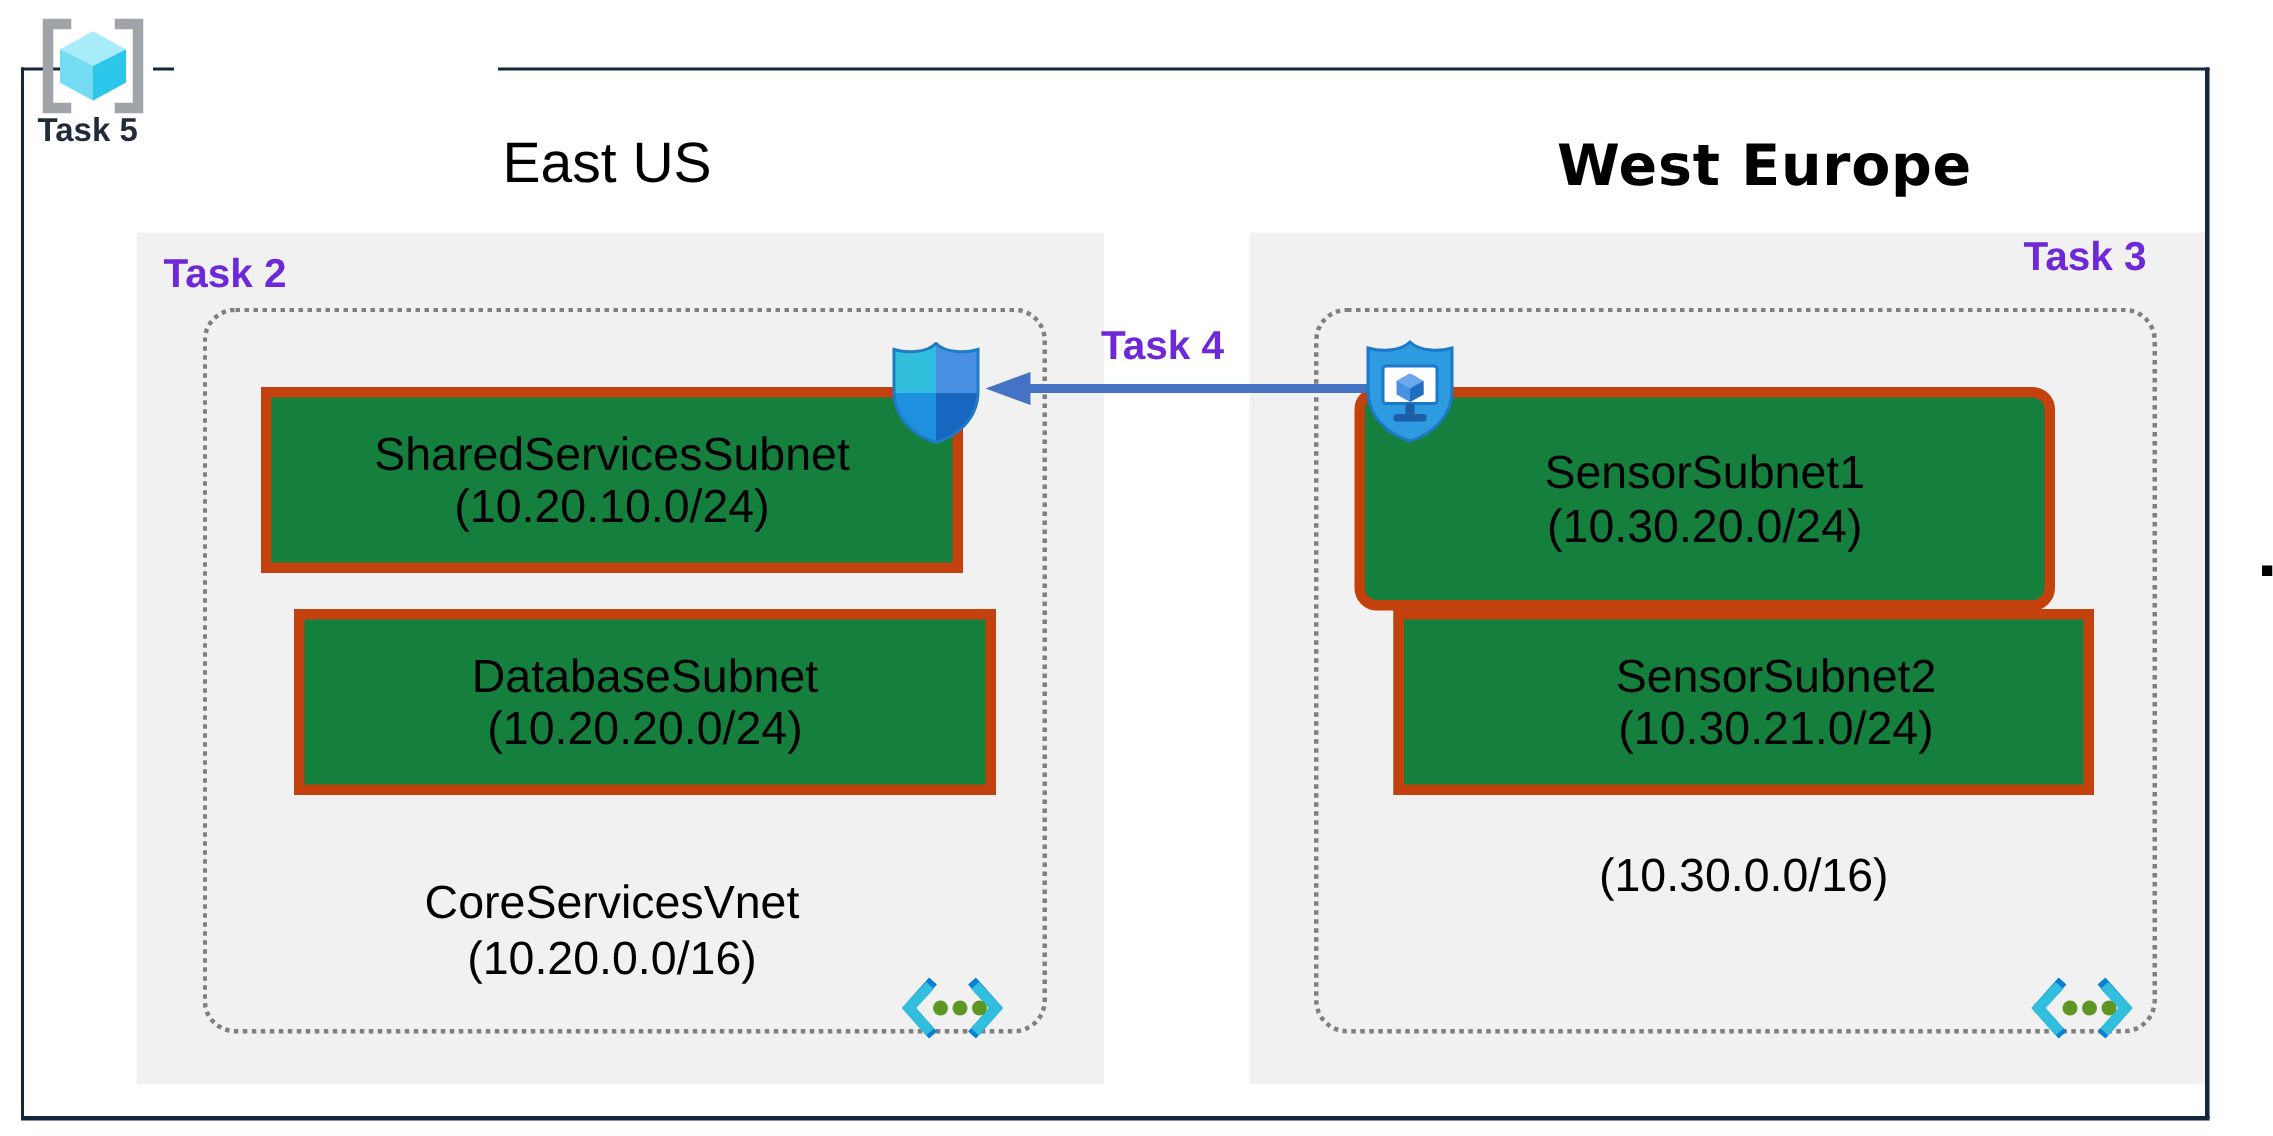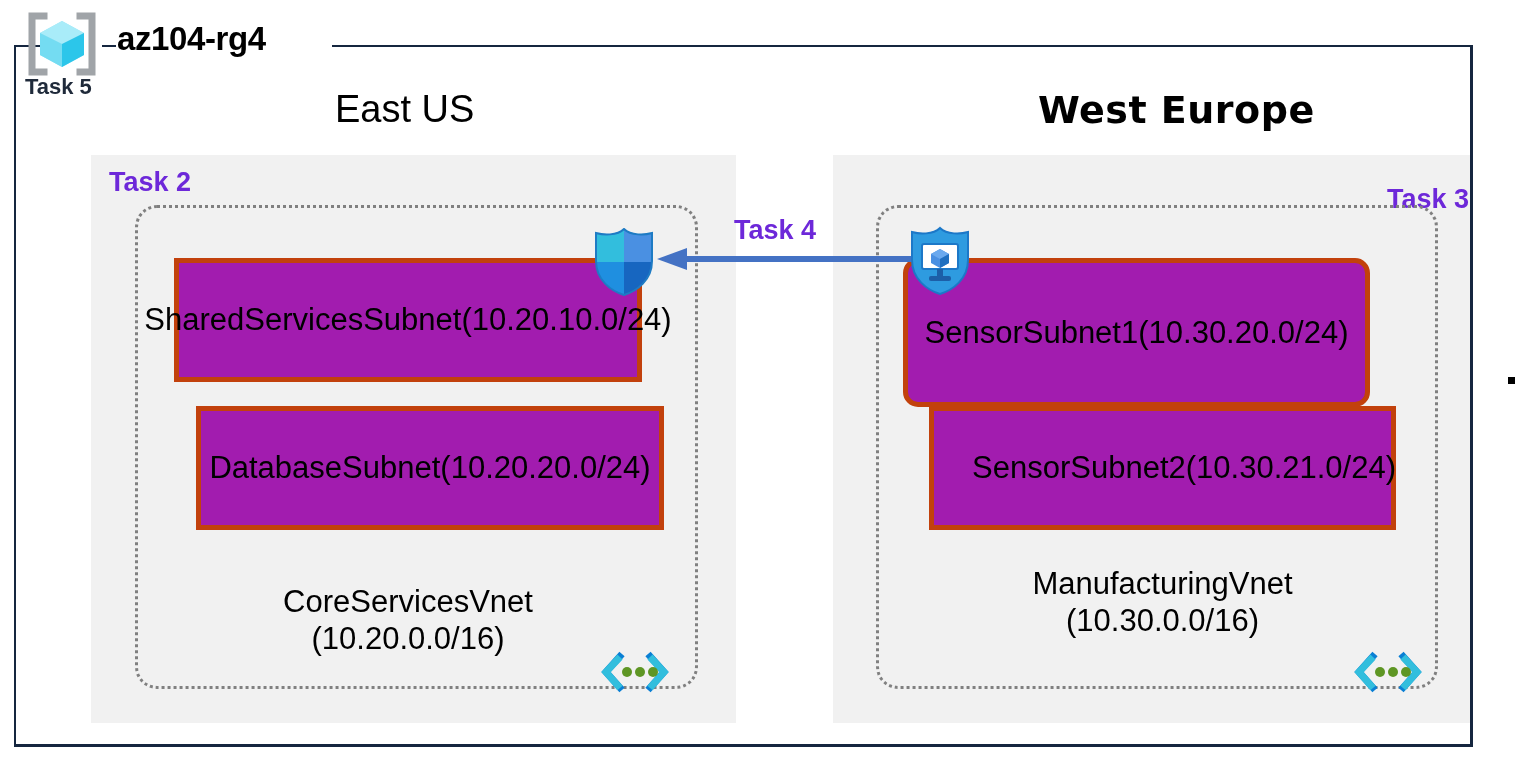--- a/index.html
+++ b/index.html
@@ -111,40 +111,40 @@
   .region-panel.right { left: 833px; top: 155px; width: 637px; height: 568px; }
 
   .task-label {
     position: absolute;
     font-size: 27px;
     font-weight: bold;
     color: #6d28d9;
     white-space: nowrap;
   }
   .task-label.t2 { left: 109px;  top: 167px; }
-  .task-label.t3 { left: 1349px; top: 184px; margin-left: 38px; }
+  .task-label.t3 { left: 1349px; top: 156px; }
   .task-label.t4 { left: 734px;  top: 215px; }
 
   
   .vnet-box {
     position: absolute;
     border: 3px dotted #808080;
     border-radius: 22px;
     background: transparent;
   }
   .vnet-box.left  { left: 135px; top: 205px; width: 557px; height: 478px; }
   .vnet-box.right { left: 876px; top: 205px; width: 556px; height: 478px; }
 
   
   .subnet-box {
     position: absolute;
-    background: #a21caf;
-    border: 5px solid #c2410c;
+    background: #15803d;
+    border: 7px solid #c2410c;
     display: flex;
-    flex-direction: row;
+    flex-direction: column;
     align-items: center;
     justify-content: center;
     box-sizing: border-box;
   }
   .subnet-name, .subnet-cidr {
     font-size: 31px;
     color: #000000;
     line-height: 1.14;
     white-space: nowrap;
   }
@@ -221,21 +221,20 @@
       <path d="M18 4 L6 4 L6 60 L18 60" fill="none" stroke="#a0a4a8" stroke-width="7" stroke-linecap="square"></path>
       <path d="M54 4 L66 4 L66 60 L54 60" fill="none" stroke="#a0a4a8" stroke-width="7" stroke-linecap="square"></path>
 
       <polygon points="36,9 58,21 58,43 36,55 14,43 14,21" fill="#9fe6f7"></polygon>
       <polygon points="36,9 58,21 36,32 14,21" fill="#a9ecf9"></polygon>
       <polygon points="36,32 58,21 58,43 36,55" fill="#2cc6ea"></polygon>
       <polygon points="36,32 14,21 14,43 36,55" fill="#74dcf2"></polygon>
     </svg>
   </div>
 
-  <div class="rg-title">az104-rg4</div>
 
   <div class="task1-label">Task 5</div>
 
   <div class="region-title right">West Europe</div>
   <div class="region-title left">East US</div>
 
   <div class="region-panel left"></div>
   <div class="region-panel right"></div>
 
   <div class="task-label t2">Task 2</div>
@@ -260,21 +259,20 @@
   <div class="subnet-box subnet-r2">
     <div class="subnet-name">SensorSubnet2</div>
     <div class="subnet-cidr">(10.30.21.0/24)</div>
   </div>
 
   <div class="vnet-caption left">
     <div>CoreServicesVnet</div>
     <div>(10.20.0.0/16)</div>
   </div>
   <div class="vnet-caption right">
-    <div>ManufacturingVnet</div>
     <div>(10.30.0.0/16)</div>
   </div>
 
   <div class="vnet-icon left">
     <svg viewBox="0 0 74 48" width="74" height="48">
       <path d="M24 6 L8 24 L24 42" fill="none" stroke="#0a7fd4" stroke-width="7" stroke-linecap="butt"></path>
       <path d="M22 9 L8 24 L22 40" fill="none" stroke="#32bedd" stroke-width="7" stroke-linecap="butt"></path>
       <path d="M50 6 L66 24 L50 42" fill="none" stroke="#0a7fd4" stroke-width="7" stroke-linecap="butt"></path>
       <path d="M52 9 L66 24 L52 40" fill="none" stroke="#32bedd" stroke-width="7" stroke-linecap="butt"></path>
       <circle cx="29" cy="24" r="5" fill="#5e9624"></circle>

